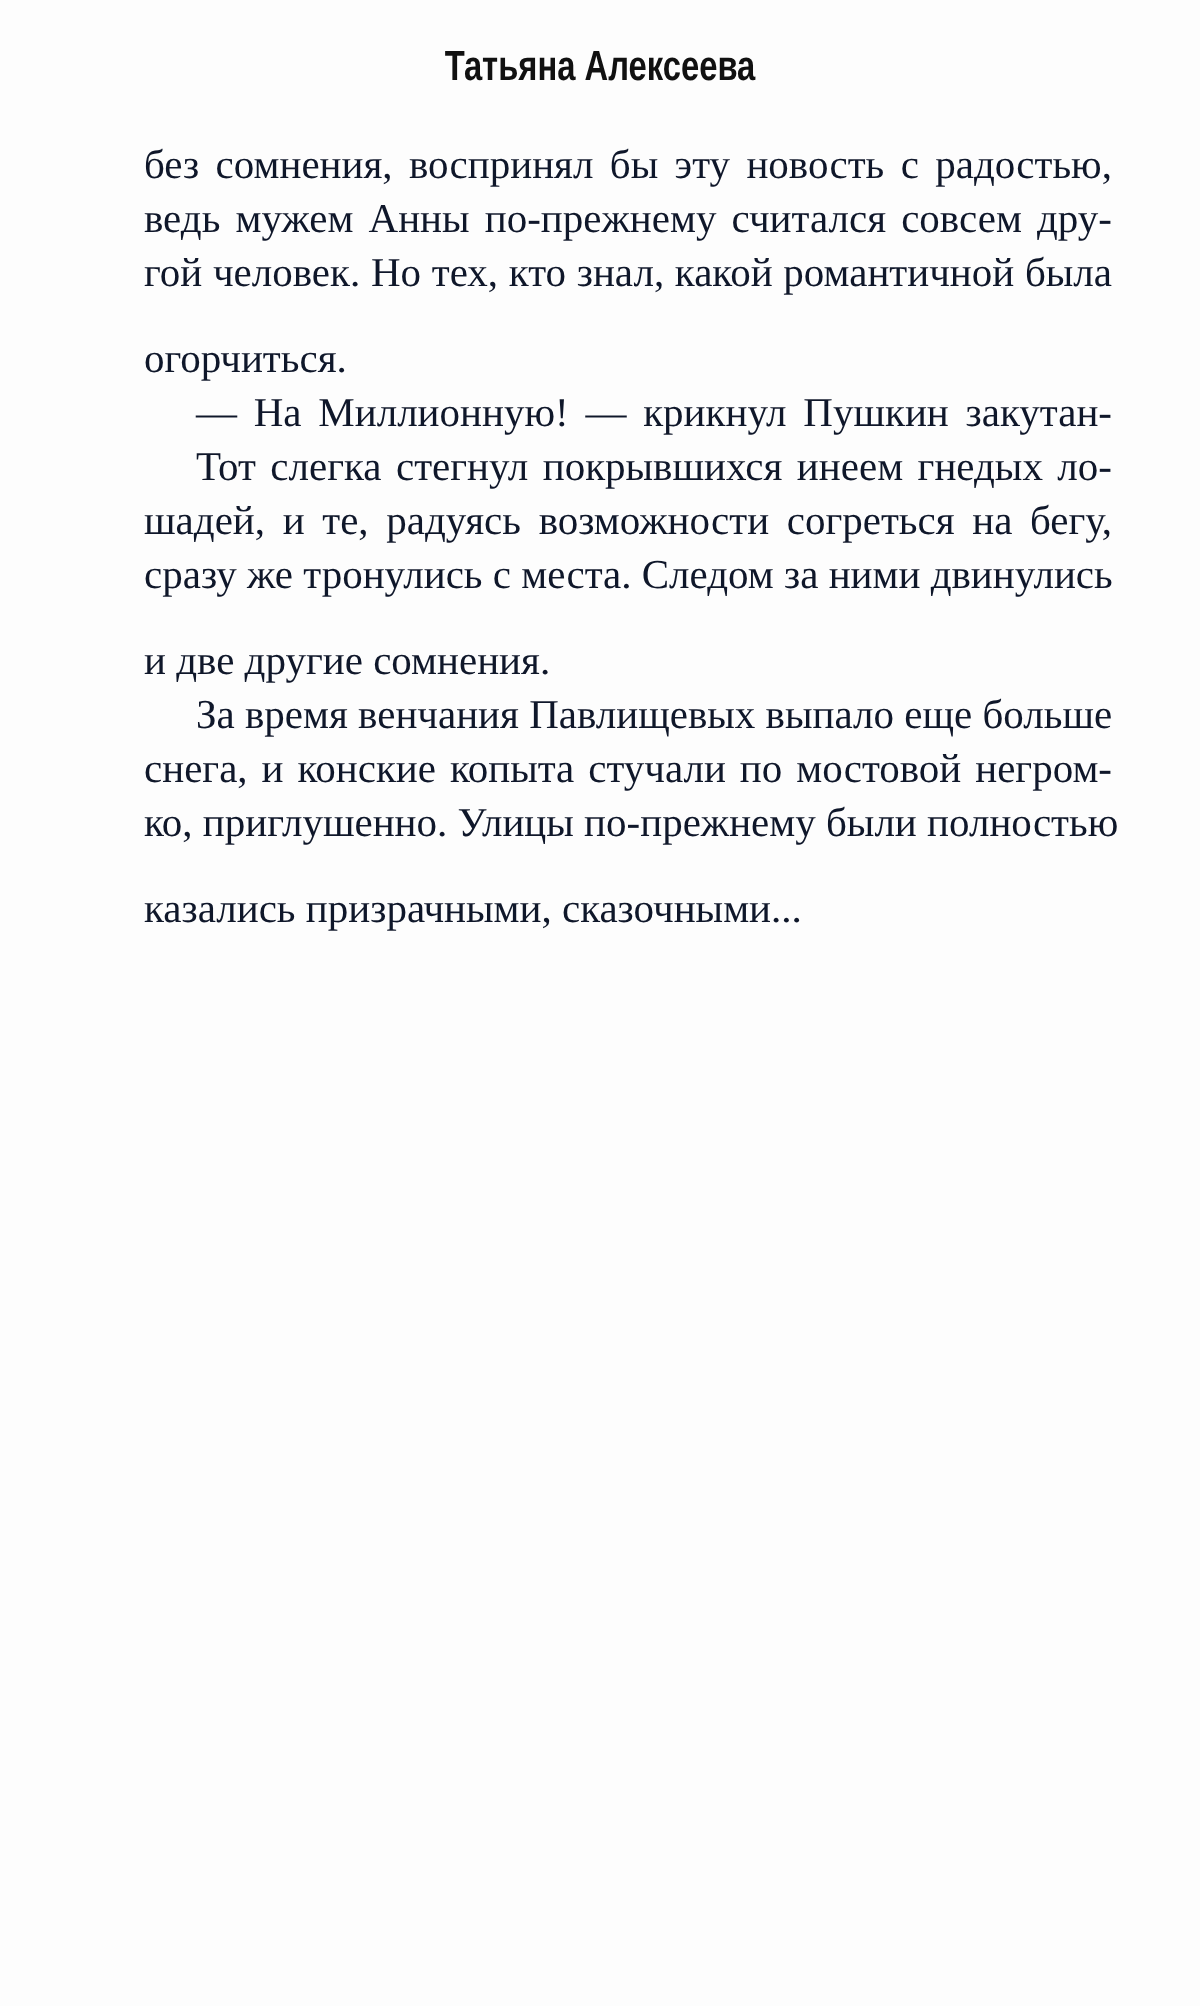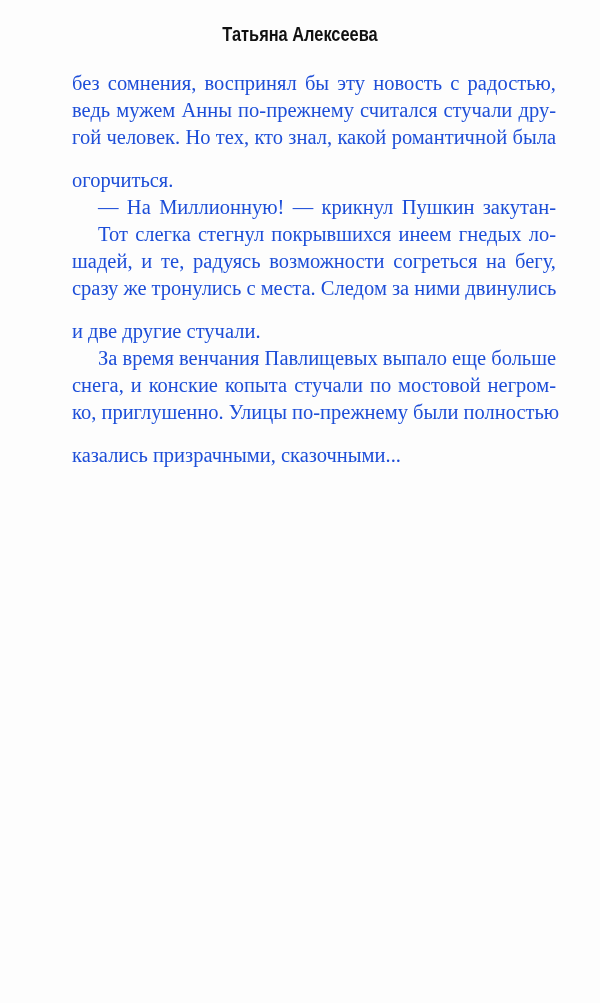--- a/index.html
+++ b/index.html
@@ -35,21 +35,21 @@
       color: #111;
     }
     .body-text {
       position: absolute;
       top: 70px;
       left: 72px;
       width: 484px;
       font-family: "Liberation Serif", serif;
       font-size: 20.5px;
       line-height: 27px;
-      color: #1d4ed8;
+      color: #0f172a;
     }
     .para {
       margin: 0;
       text-align: justify;
       text-align-last: left;
       hyphens: manual;
     }
     .line {
       display: block;
       text-align: justify;
@@ -67,34 +67,34 @@
 </head>
 <body>
 
 <div class="page">
   <div class="running-head">Татьяна Алексеева</div>
 
   <div class="body-text">
 
     <div class="para">
       <span class="line">без сомнения, воспринял бы эту новость с радостью,</span>
-      <span class="line">ведь мужем Анны по-прежнему считался стучали дру-</span>
+      <span class="line">ведь мужем Анны по-прежнему считался совсем дру-</span>
       <span class="line">гой человек. Но тех, кто знал, какой романтичной была</span>
       <span class="line last">огорчиться.</span>
     </div>
 
     <div class="para">
       <span class="line indent">— На Миллионную! — крикнул Пушкин закутан-</span>
     </div>
 
     <div class="para">
       <span class="line indent">Тот слегка стегнул покрывшихся инеем гнедых ло-</span>
       <span class="line">шадей, и те, радуясь возможности согреться на бегу,</span>
       <span class="line">сразу же тронулись с места. Следом за ними двинулись</span>
-      <span class="line last">и две другие стучали.</span>
+      <span class="line last">и две другие сомнения.</span>
     </div>
 
     <div class="para">
       <span class="line indent">За время венчания Павлищевых выпало еще больше</span>
       <span class="line">снега, и конские копыта стучали по мостовой негром-</span>
       <span class="line">ко, приглушенно. Улицы по-прежнему были полностью</span>
       <span class="line last">казались призрачными, сказочными...</span>
     </div>
   </div>
 </div>

